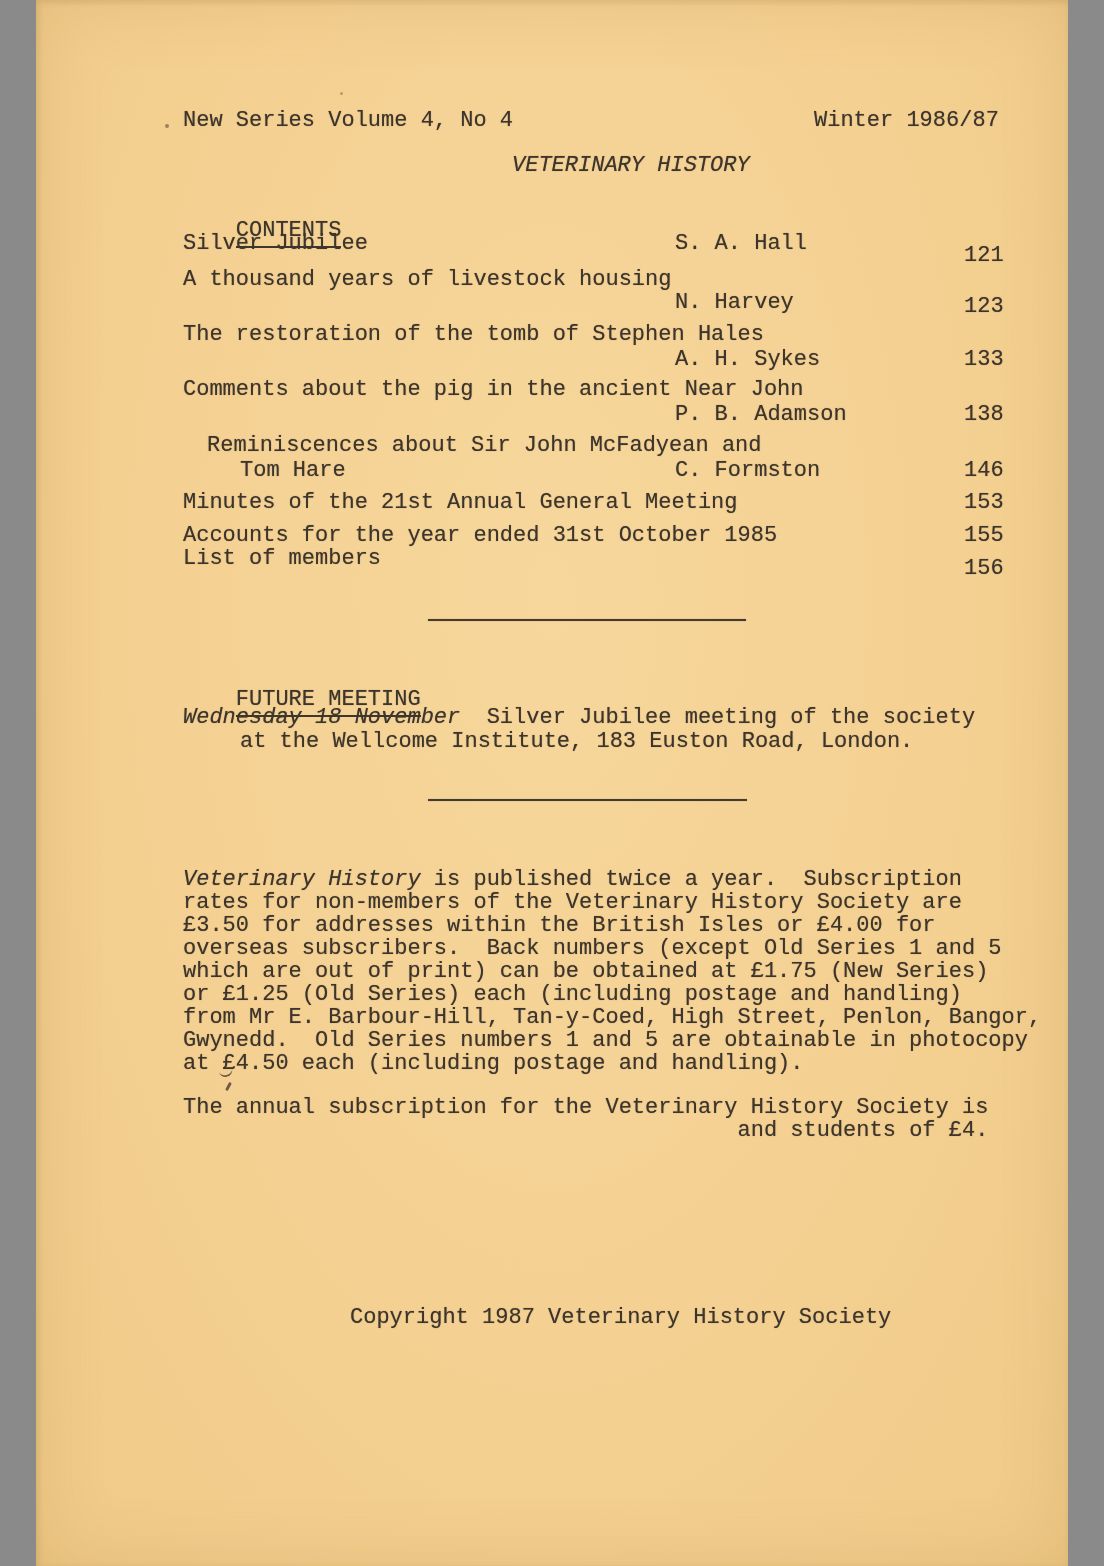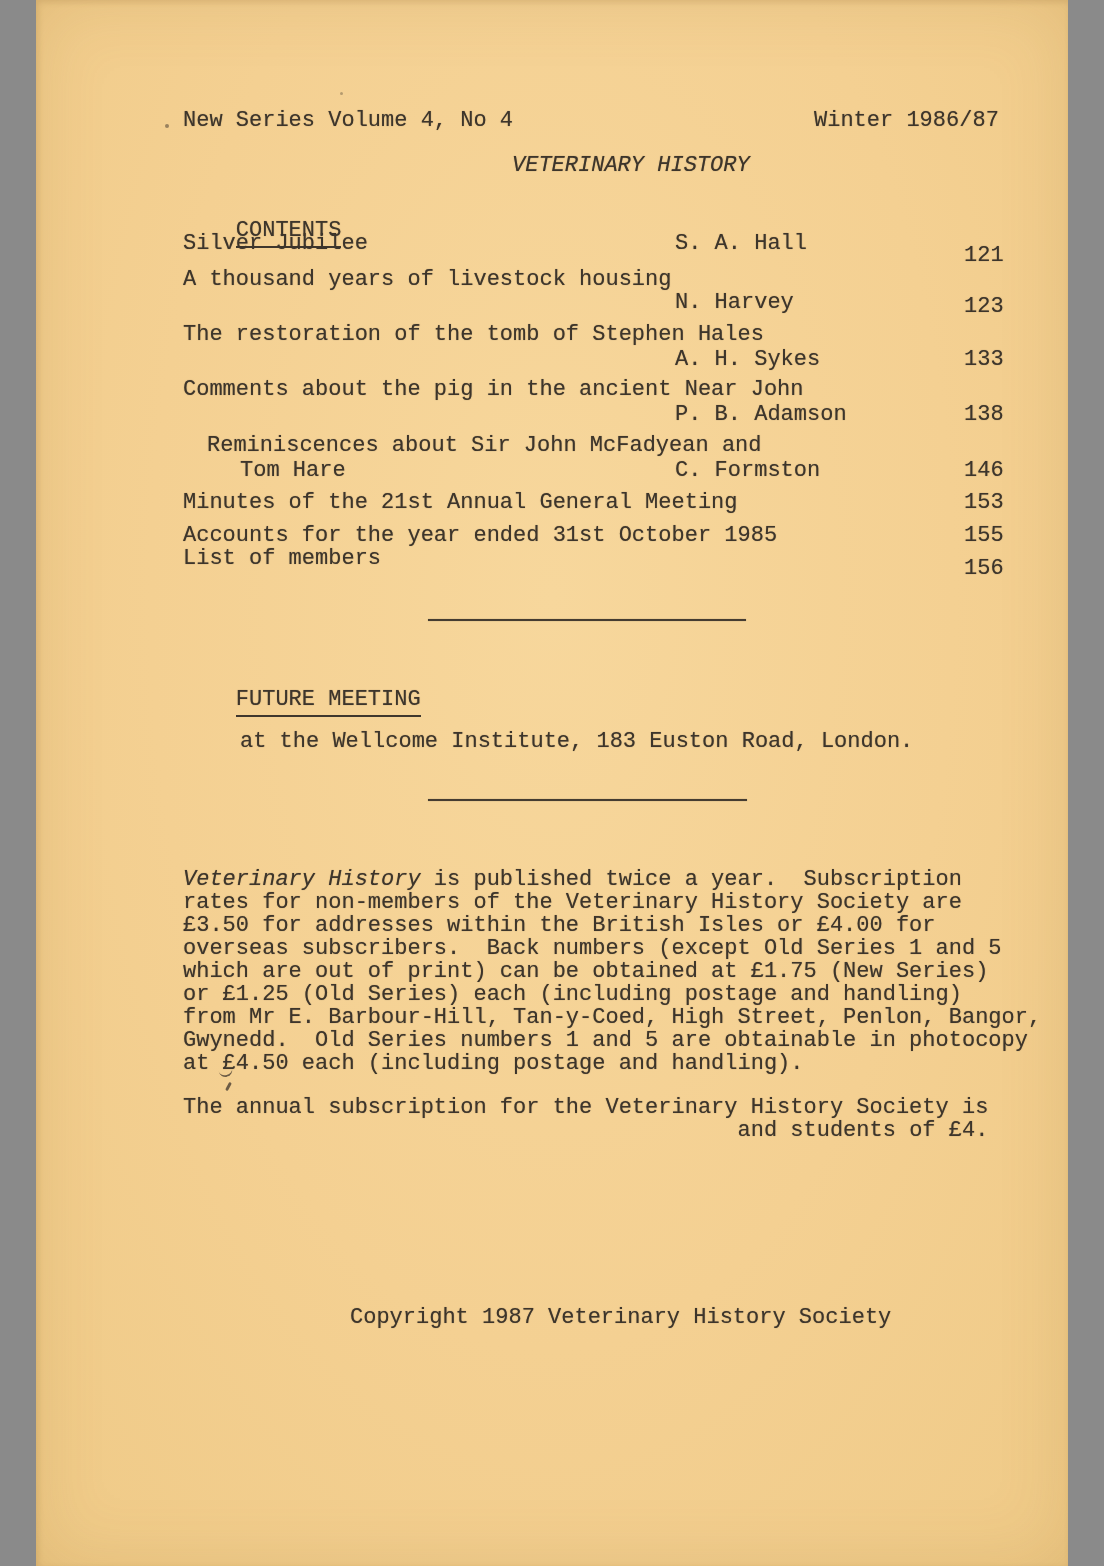--- a/index.html
+++ b/index.html
@@ -95,20 +95,21 @@
   <div class="tw" style="left:928px; top:525px;">155</div>
 
   <div class="tw" style="left:147px; top:548px;">List of members</div>
   <div class="tw" style="left:928px; top:558px;">156</div>
 
   <div class="rule" style="left:392px; top:619px; width:318px;"></div>
 
   <div class="tw" style="left:147px; top:667px;">
     <span class="ul">FUTURE MEETING</span>
   </div>
+  <div class="tw" style="left:147px; top:707px;"><span class="ital">Wednesday 18 November</span><span>  Silver Jubilee meeting of the society</span></div>
   <div class="tw" style="left:204px; top:731px;">at the Wellcome Institute, 183 Euston Road, London.</div>
 
   <div class="rule" style="left:392px; top:799px; width:319px;"></div>
 
   <div class="para" style="left:147px; top:868px;">
     <div class="pline"><span class="ital">Veterinary History</span><span> is published twice a year.  Subscription</span></div>
     <div class="pline">rates for non-members of the Veterinary History Society are</div>
     <div class="pline">£3.50 for addresses within the British Isles or £4.00 for</div>
     <div class="pline">overseas subscribers.  Back numbers (except Old Series 1 and 5</div>
     <div class="pline">which are out of print) can be obtained at £1.75 (New Series)</div>

